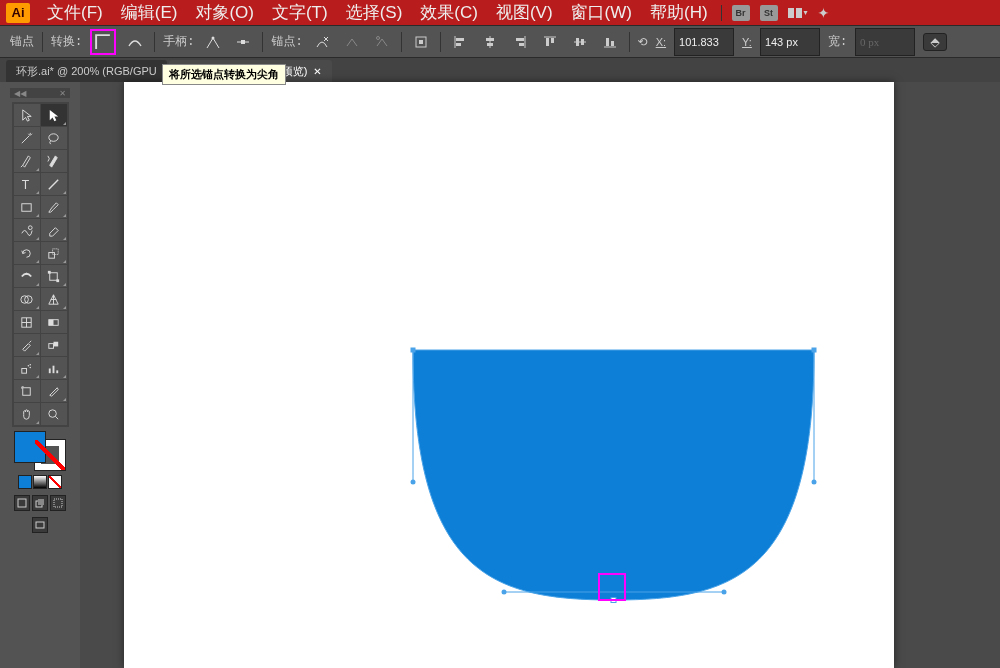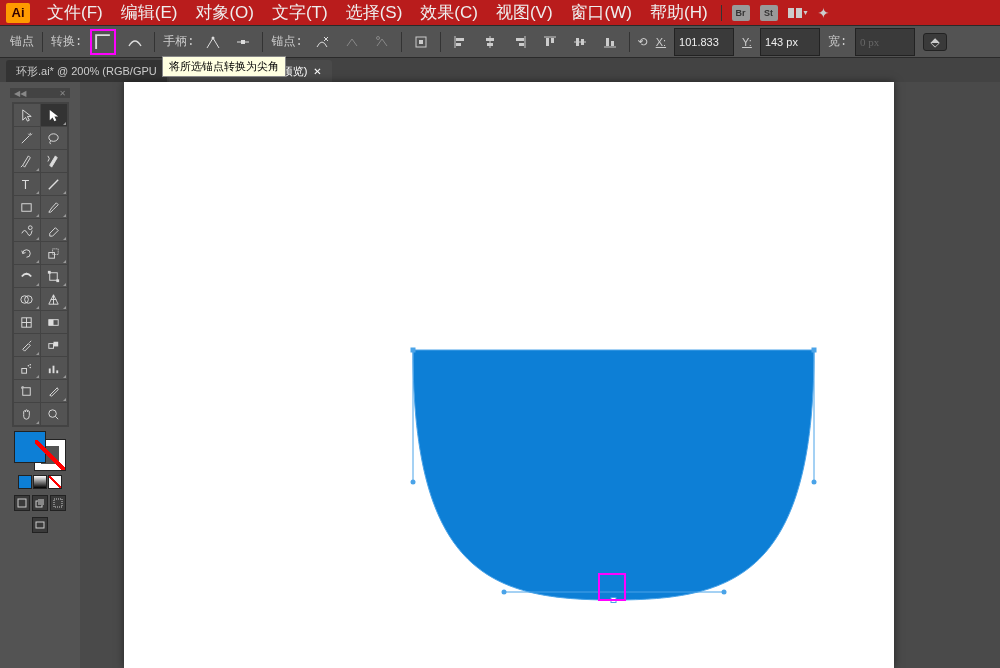--- a/index.html
+++ b/index.html
@@ -24,21 +24,21 @@
   .ctrl-btn svg { width: 16px; height: 16px; }
   .highlight { border: 2px solid #ff00ff; padding: 0; width: 26px; height: 26px; display: flex; align-items: center; justify-content: center; }
   .ctrl-sep { width: 1px; height: 20px; background: #333; }
   .ctrl-input { width: 60px; height: 28px; background: #3a3a3a; border: 1px solid #222; color: #eee; font-size: 11px; padding: 8px 4px; }
   .ctrl-input.dim { color:#666;font-family:Liberation Serif, serif; }
   .axis-lbl { font-size: 11px; color: #ccc; text-decoration: underline; }
   .link-icon { width: 24px; height: 18px; background: #3a3a3a; border:1px solid #222; border-radius: 3px; display: flex; align-items: center; justify-content: center; font-size: 12px; color:#ccc; }
   .sync { font-size:12px; color:#ccc; }
   
   
-  .tooltip { position: absolute; top: 56px; left: 162px; background: #ffffe1; color: #000; border: 1px solid #888; padding: 2px 6px; font-size: 11px; z-index: 100; white-space: nowrap; }
+  .tooltip { position: absolute; top: 64px; left: 162px; background: #ffffe1; color: #000; border: 1px solid #888; padding: 2px 6px; font-size: 11px; z-index: 100; white-space: nowrap; font-weight: bold; }
   
   
   .tabbar { height: 24px; background: #434343; display: flex; align-items: flex-end; padding-left: 6px; }
   .tab { height: 22px; background: #333; color: #ccc; padding: 3px 10px; font-size: 11px; margin-right: 2px; display: flex; align-items: center; gap: 6px; border-top-left-radius: 3px; border-top-right-radius: 3px; }
   .tab.active { background: #4a4a4a; color: #fff; }
   .tab .x { font-size: 10px; cursor: pointer; }
   
   
   .main { display: flex; height: calc(100% - 82px); }
   

